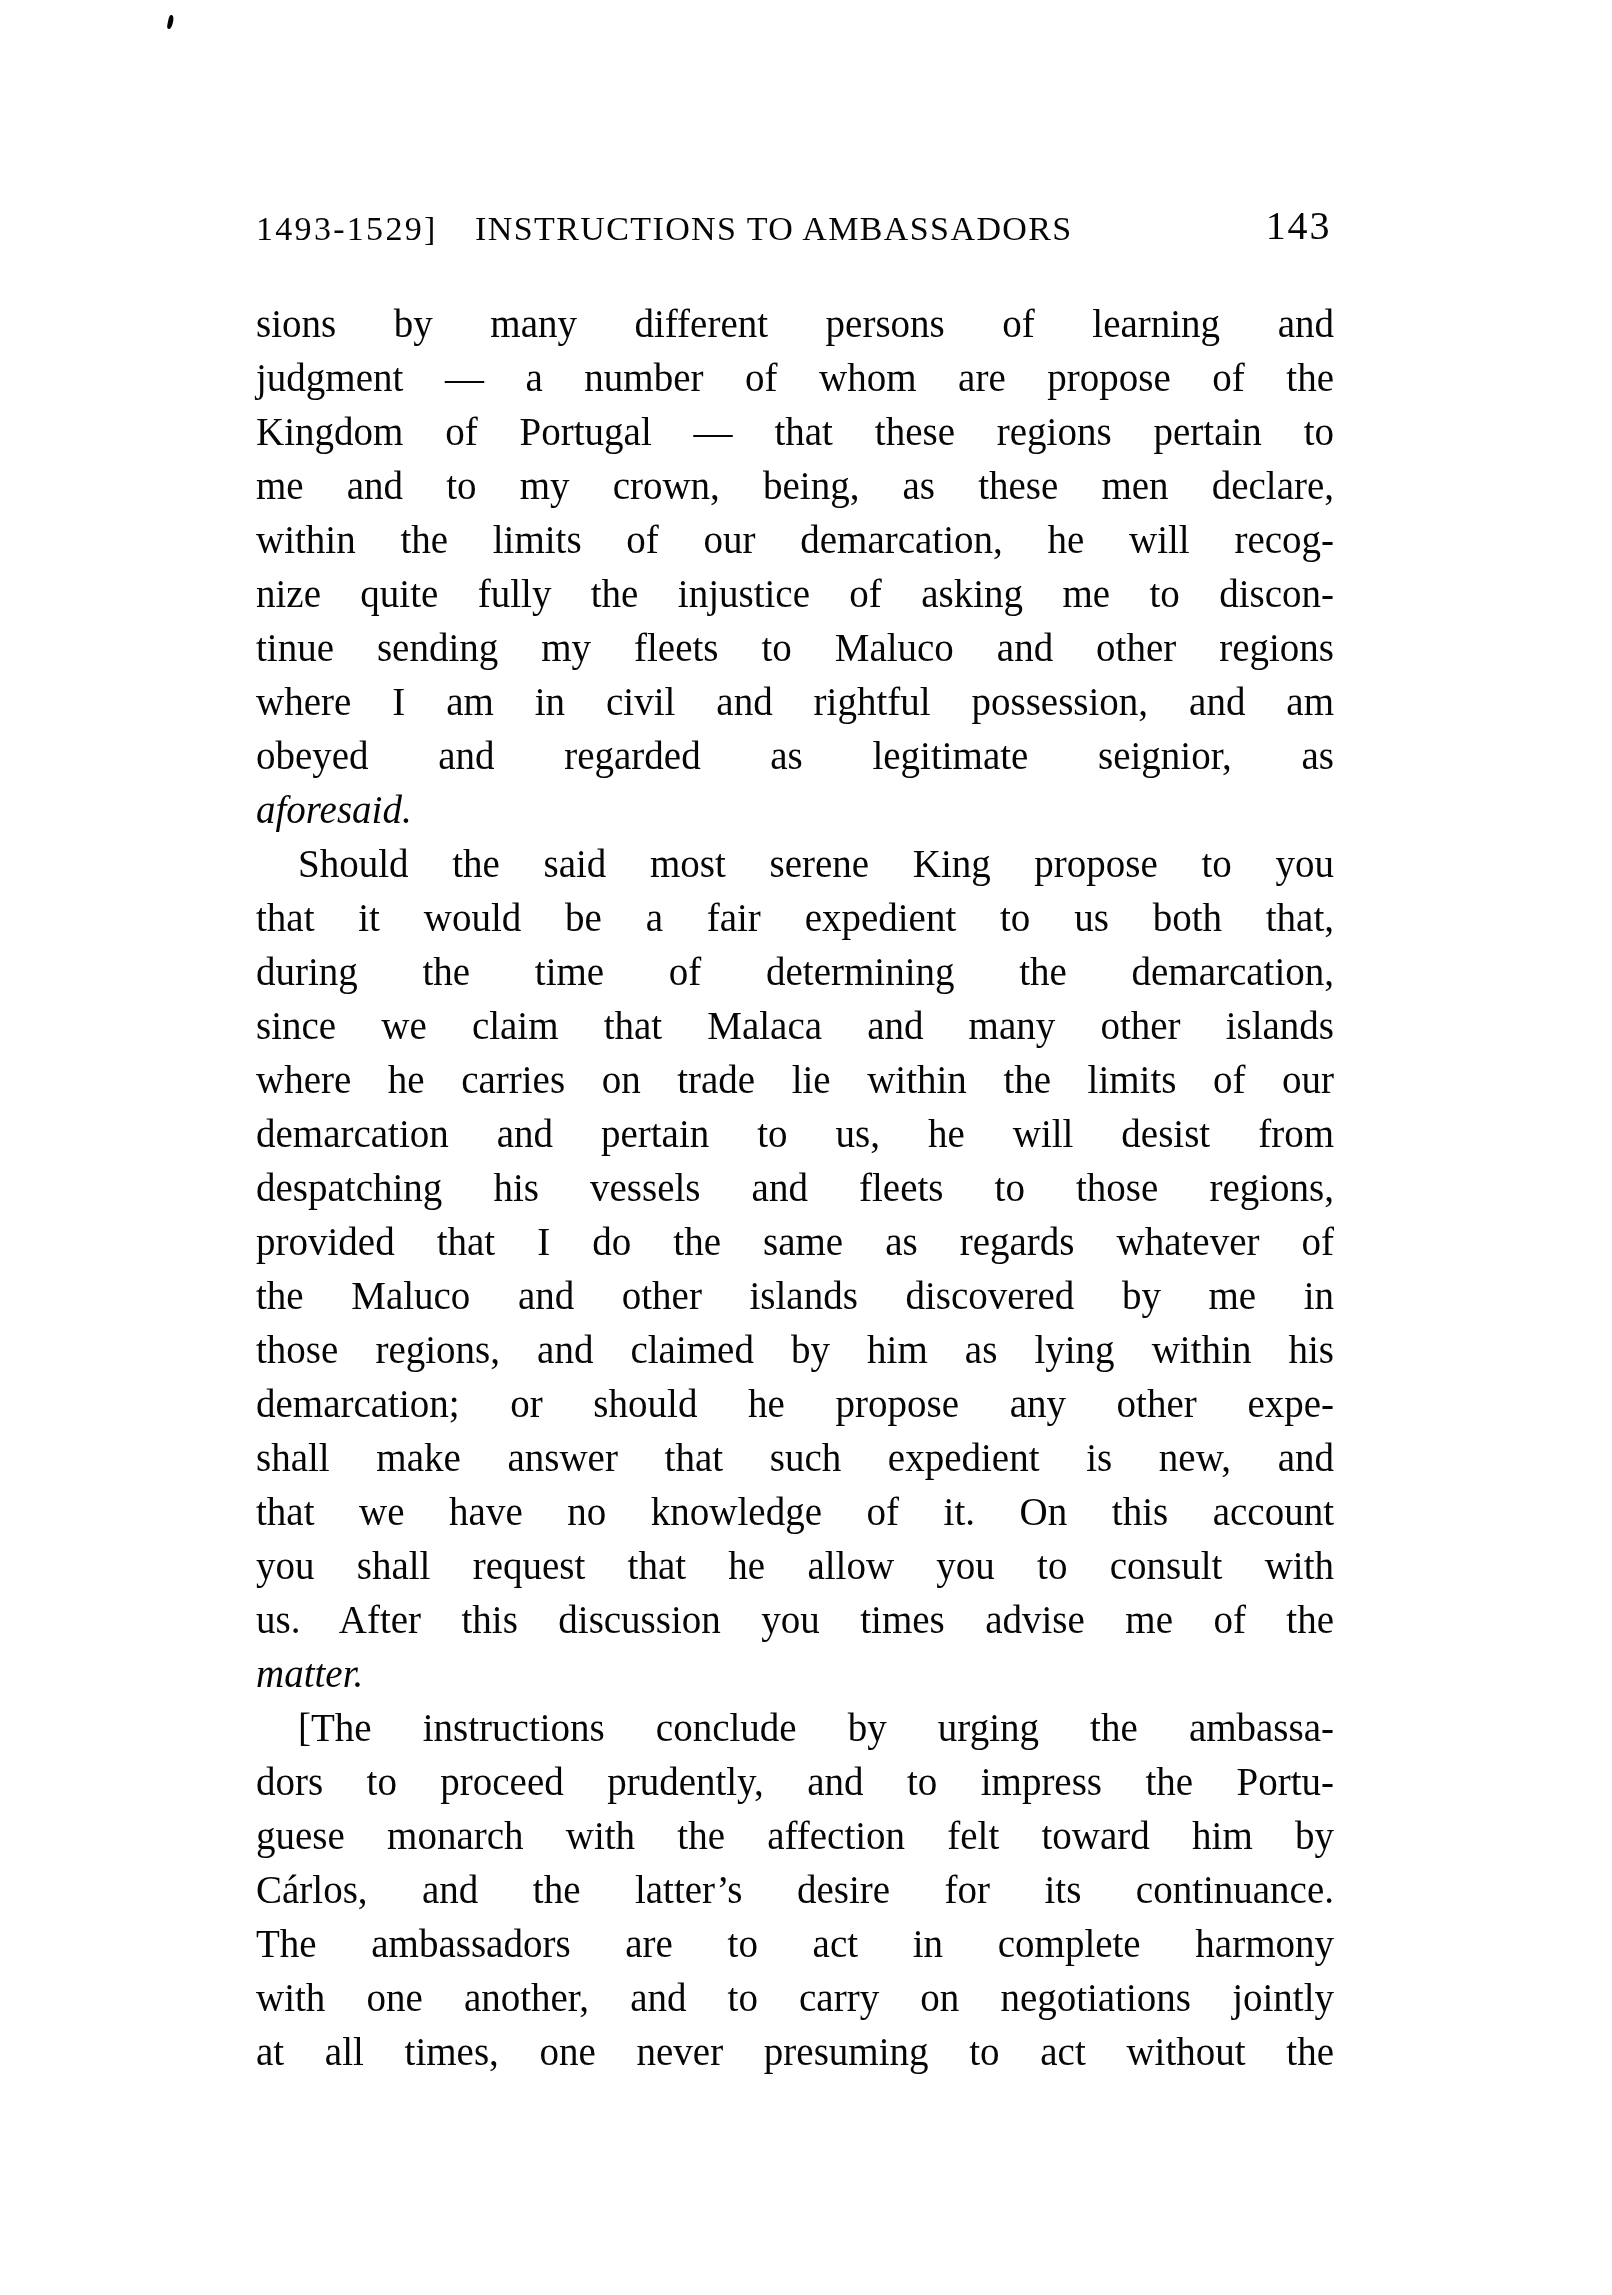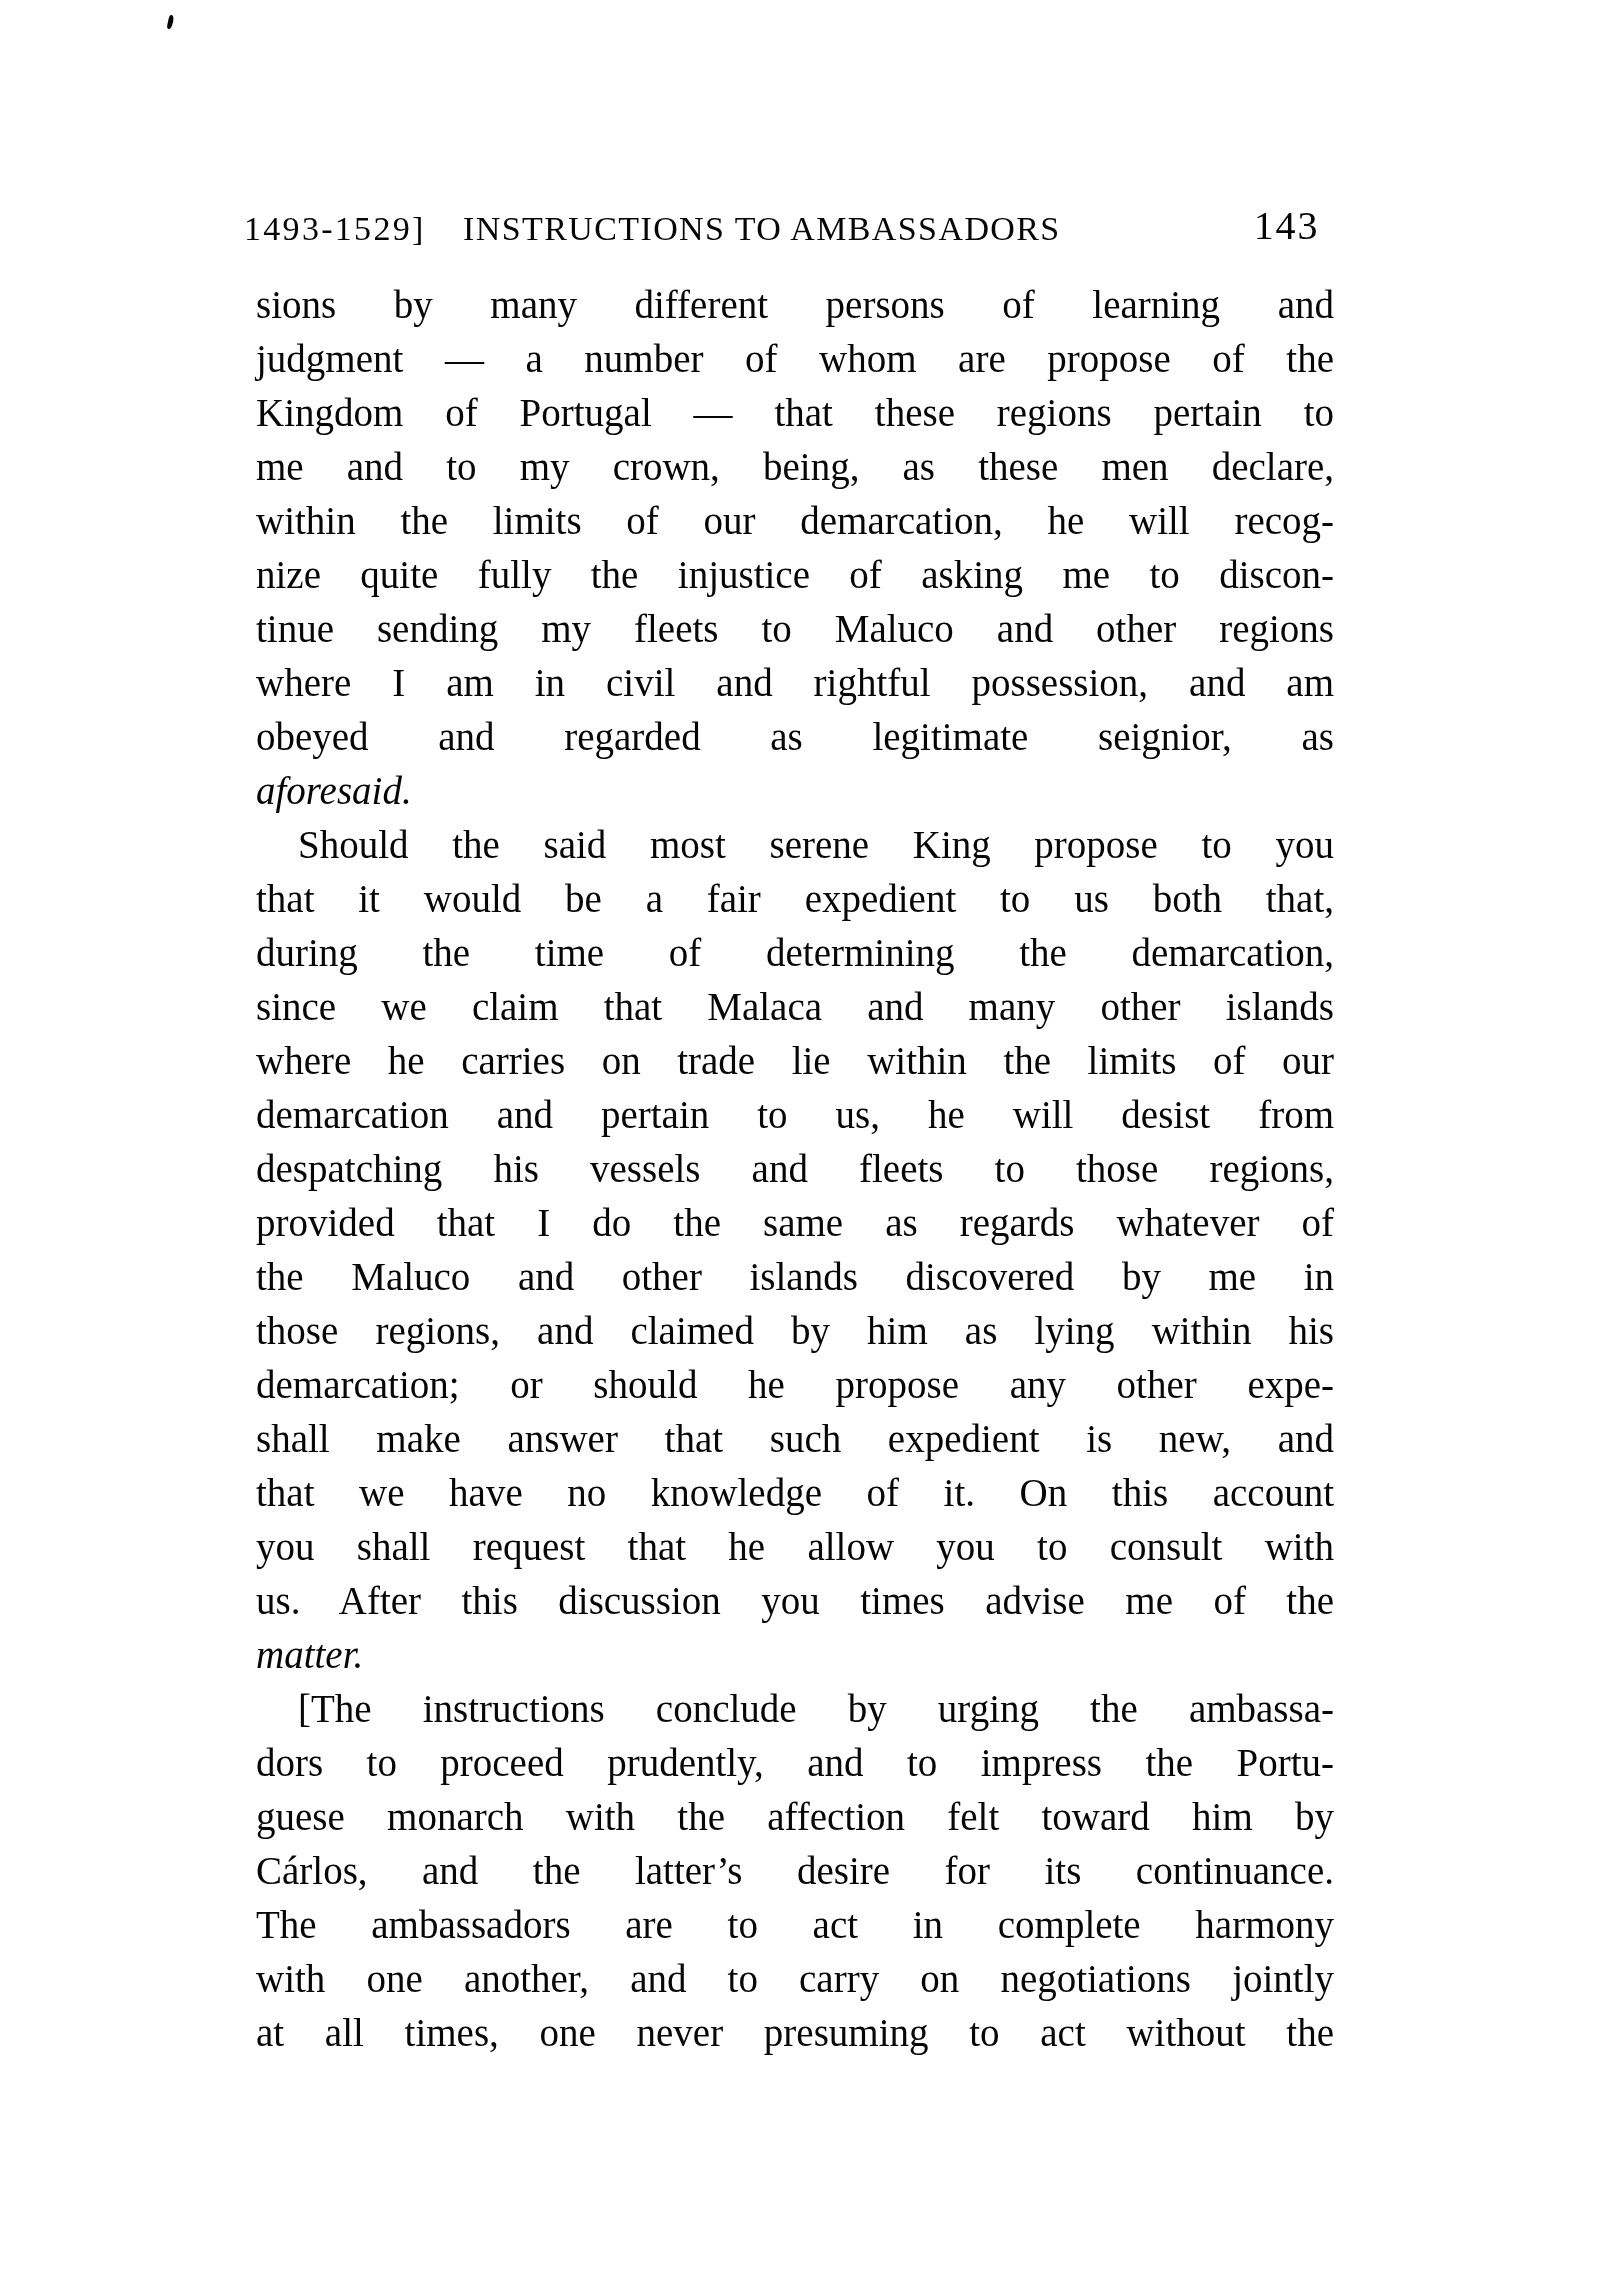--- a/index.html
+++ b/index.html
@@ -15,21 +15,21 @@
     color: #060606;
     overflow: hidden;
   }
   .page {
     position: absolute;
     inset: 0;
   }
   
   .running-head {
     position: absolute;
-    left: 244px;
+    left: 256px;
     top: 212px;
     width: 1078px;
     height: 42px;
   }
   .rh-left {
     position: absolute;
     left: 0;
     top: 0;
     font-size: 34px;
     line-height: 34px;
@@ -48,21 +48,21 @@
     right: 2.8px;
     top: -6px;
     font-size: 40px;
     line-height: 40px;
     letter-spacing: 1.8px;
   }
   
   .text-block {
     position: absolute;
     left: 256px;
-    top: 278px;
+    top: 297px;
     width: 1078px;
   }
   .line {
     box-sizing: border-box;
     height: 54px;
     line-height: 54px;
     font-size: 39px;
     white-space: normal;
     text-align: justify;
     text-align-last: justify;

